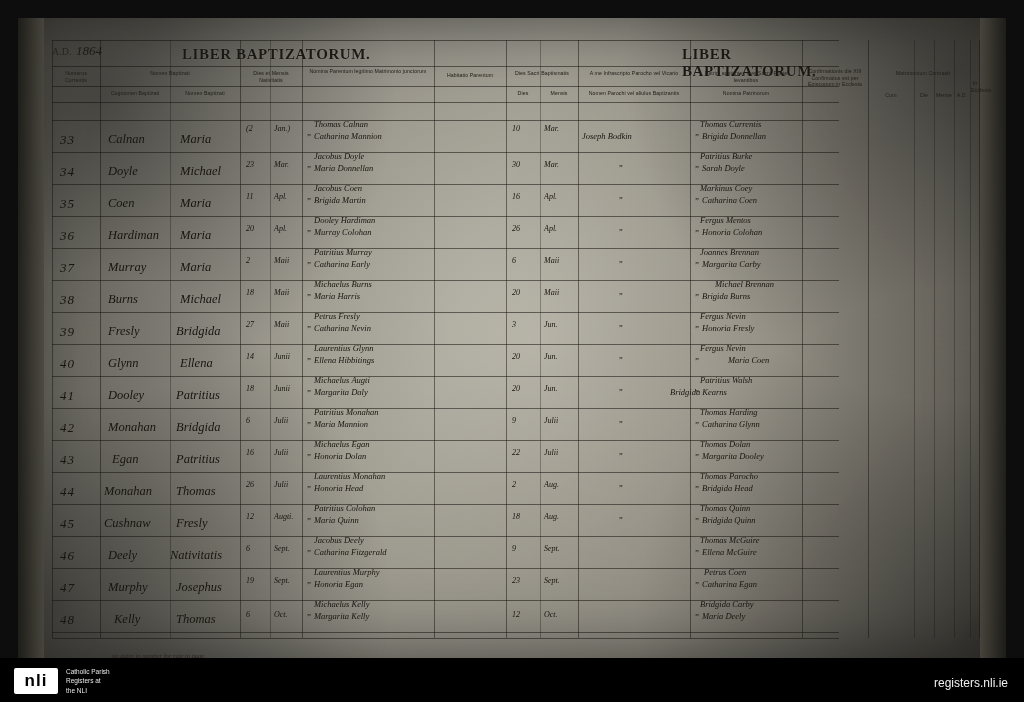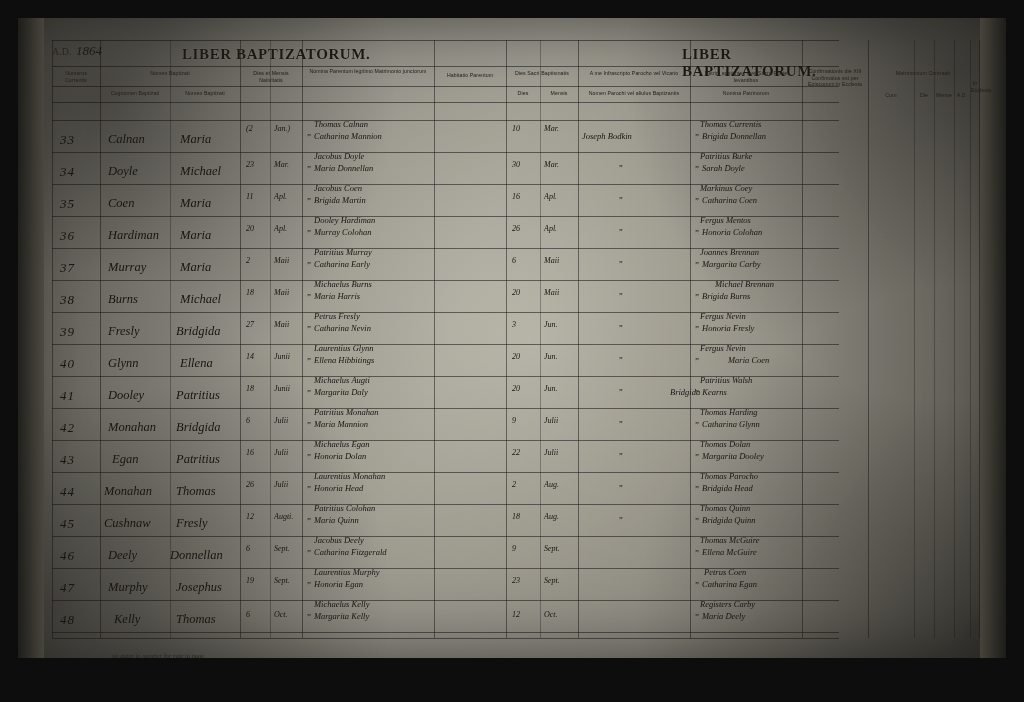--- a/index.html
+++ b/index.html
@@ -350,21 +350,21 @@
       <span class="hw pair" style="left:262px;top:476px">Maria Quinn</span>
       <span class="hw sm" style="left:460px;top:472px">18</span>
       <span class="hw sm" style="left:492px;top:472px">Aug.</span>
       <span class="hw pair" style="left:566px;top:476px">”</span>
       <span class="hw pair" style="left:648px;top:464px">Thomas Quinn</span>
       <span class="hw dq" style="left:642px;top:476px">”</span>
       <span class="hw pair" style="left:650px;top:476px">Bridgida Quinn</span>
 
       <span class="hw num" style="left:8px;top:508px">46</span>
       <span class="hw name" style="left:56px;top:508px">Deely</span>
-      <span class="hw name" style="left:118px;top:508px">Donnellan</span>
+      <span class="hw name" style="left:118px;top:508px">Nativitatis</span>
       <span class="hw sm" style="left:194px;top:504px">6</span>
       <span class="hw sm" style="left:222px;top:504px">Sept.</span>
       <span class="hw pair" style="left:262px;top:496px">Jacobus Deely</span>
       <span class="hw dq" style="left:254px;top:508px">”</span>
       <span class="hw pair" style="left:262px;top:508px">Catharina Fitzgerald</span>
       <span class="hw sm" style="left:460px;top:504px">9</span>
       <span class="hw sm" style="left:492px;top:504px">Sept.</span>
       <span class="hw pair" style="left:648px;top:496px">Thomas McGuire</span>
       <span class="hw dq" style="left:642px;top:508px">”</span>
       <span class="hw pair" style="left:650px;top:508px">Ellena McGuire</span>
@@ -386,22 +386,29 @@
       <span class="hw num" style="left:8px;top:572px">48</span>
       <span class="hw name" style="left:62px;top:572px">Kelly</span>
       <span class="hw name" style="left:124px;top:572px">Thomas</span>
       <span class="hw sm" style="left:194px;top:570px">6</span>
       <span class="hw sm" style="left:222px;top:570px">Oct.</span>
       <span class="hw pair" style="left:262px;top:560px">Michaelus Kelly</span>
       <span class="hw dq" style="left:254px;top:572px">”</span>
       <span class="hw pair" style="left:262px;top:572px">Margarita Kelly</span>
       <span class="hw sm" style="left:460px;top:570px">12</span>
       <span class="hw sm" style="left:492px;top:570px">Oct.</span>
-      <span class="hw pair" style="left:648px;top:560px">Registers Carby</span>
+      <span class="hw pair" style="left:648px;top:560px">Bridgida Carby</span>
       <span class="hw dq" style="left:642px;top:572px">”</span>
       <span class="hw pair" style="left:650px;top:572px">Maria Deely</span>
 
       <span class="hw note">no dates in number for rate to page</span>
     </div>
   </div>
 
+  <div id="footer">
+    <div class="nli">nli</div>
+    <div class="nli-text" style="white-space:pre-line;">Catholic Parish
+Registers at
+the NLI</div>
+    <div class="reg">registers.nli.ie</div>
+  </div>
 
 </div>
 
 </body></html>

